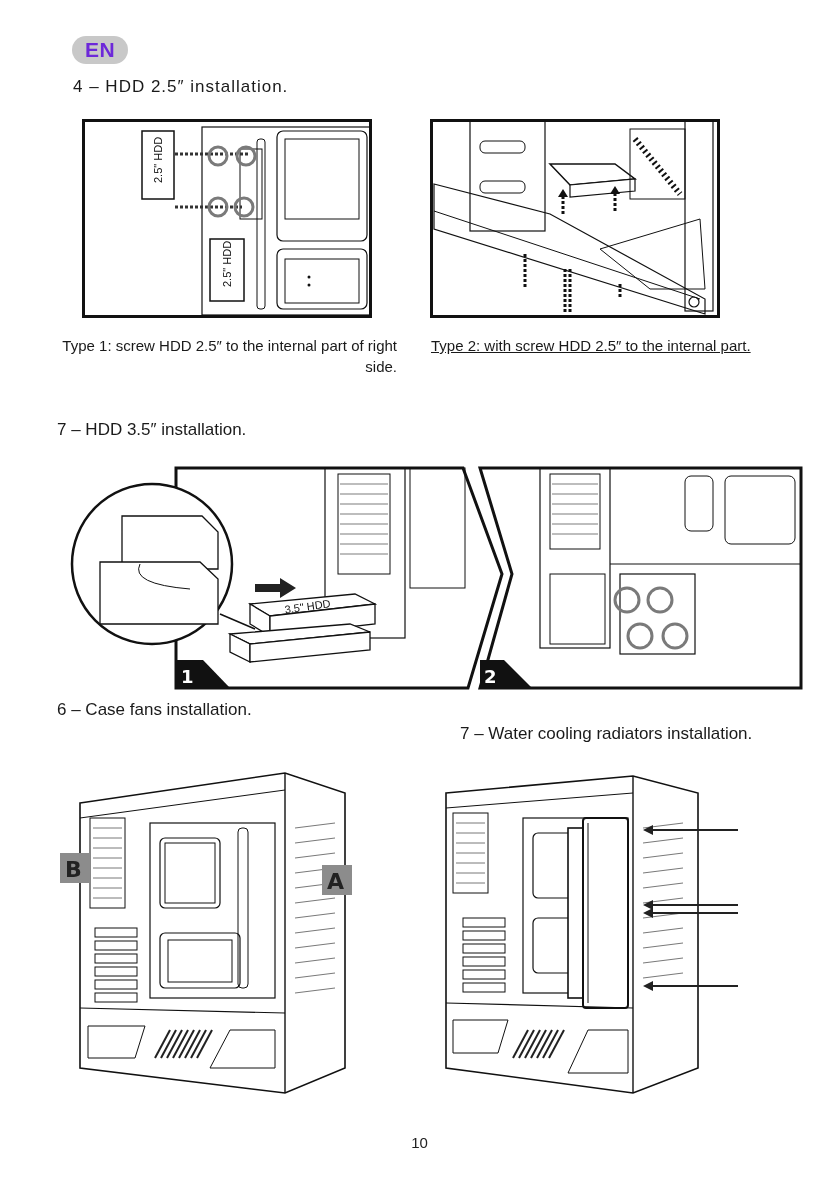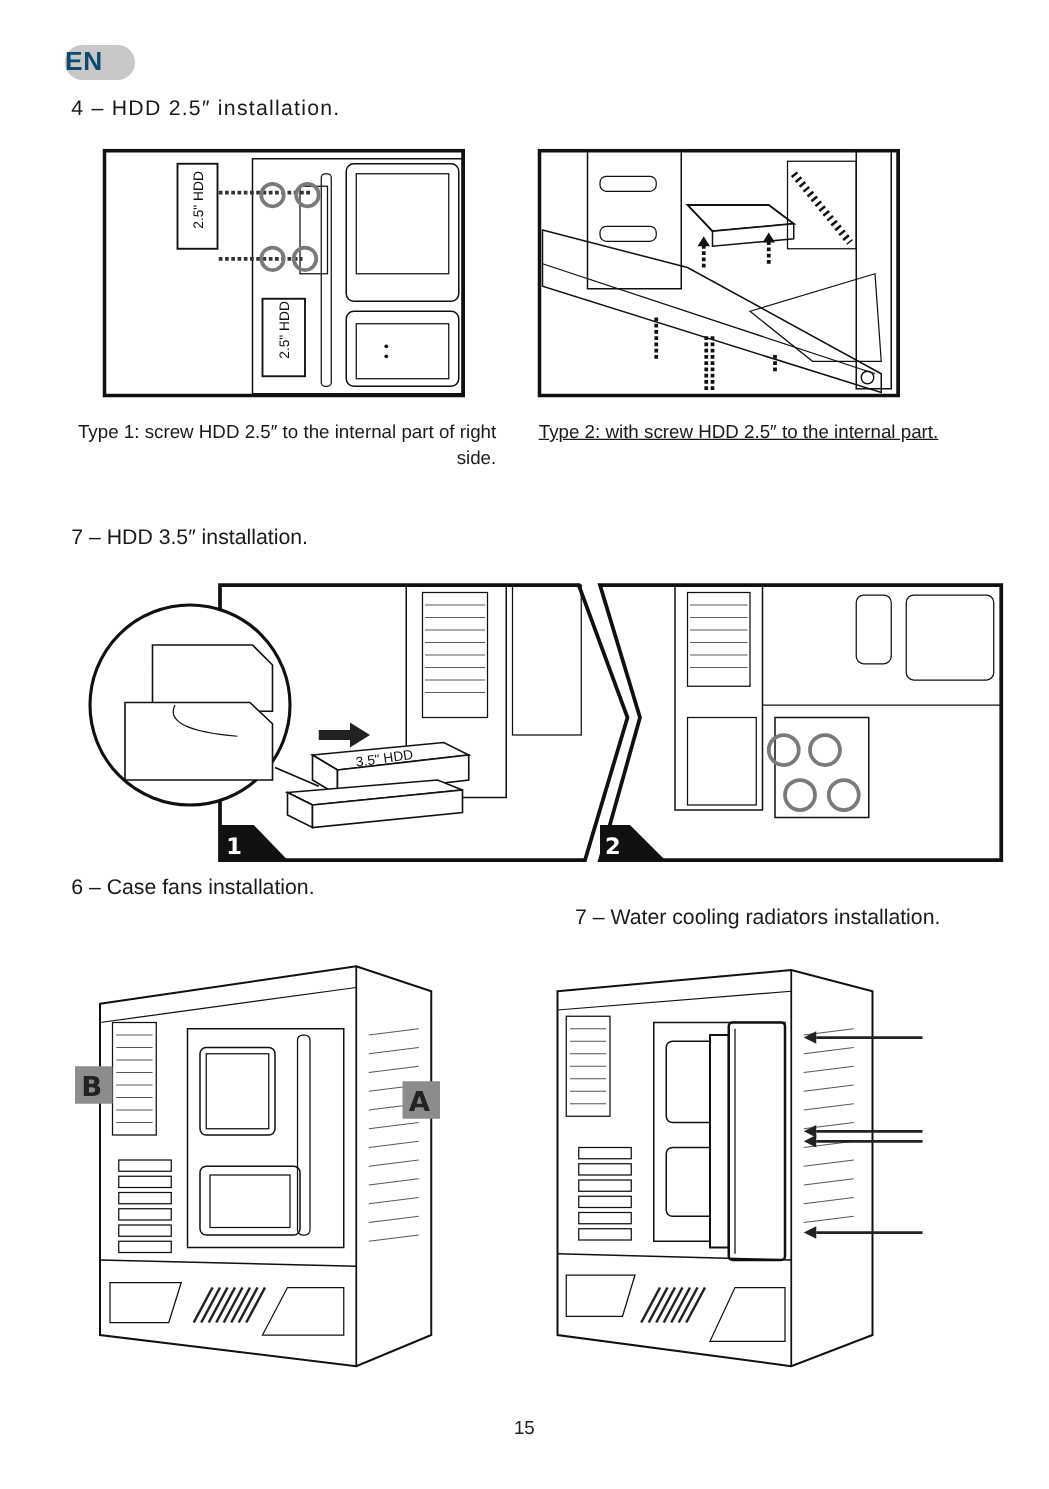--- a/index.html
+++ b/index.html
@@ -2,26 +2,26 @@
 <html><head>
 <meta charset="utf-8">
 <style>
   html, body { margin: 0; padding: 0; background: #ffffff; }
   body {
     width: 839px; height: 1191px; position: relative; overflow: hidden;
     font-family: "Liberation Sans", "DejaVu Sans", sans-serif; color: #1a1a1a;
   }
   .abs { position: absolute; }
   .lang-badge {
-    left: 52px; top: 36px; width: 56px; height: 28px; border-radius: 14px;
-    background: #c8c8c8; color: #0c4a6e; font-weight: bold; font-size: 21px;
-    text-align: left; line-height: 28px; letter-spacing: 0.5px;
+    left: 72px; top: 36px; width: 56px; height: 28px; border-radius: 14px;
+    background: #c8c8c8; color: #6d28d9; font-weight: bold; font-size: 21px;
+    text-align: center; line-height: 28px; letter-spacing: 0.5px;
   }
   .heading { font-size: 17px; color: #1a1a1a; white-space: nowrap; }
-  .heading.spaced { letter-spacing: 1px; }
+  .heading.spaced { letter-spacing: 1px; margin-left: 16px; }
   .caption { font-size: 15px; line-height: 21px; color: #1a1a1a; width: 340px; }
   .figure { background: #fff; }
   .figure svg { display: block; width: 100%; height: 100%; }
   .page-num { left: 0; width: 839px; top: 1134px; text-align: center; font-size: 15px; color: #222; }
   .step-num { font-family: "DejaVu Sans", sans-serif; font-weight: bold; fill: #ffffff; font-size: 18px; }
   .label-badge { font-family: "DejaVu Sans", sans-serif; font-weight: bold; font-size: 22px; fill: #222; }
   .hdd-text { font-family: "Liberation Sans", sans-serif; font-size: 11px; fill: #111; }
 </style>
 </head>
 <body>
@@ -304,13 +304,13 @@
       <line x1="87" y1="290" x2="102" y2="262"></line>
         <line x1="93" y1="290" x2="108" y2="262"></line>
       <line x1="99" y1="290" x2="114" y2="262"></line>
         <line x1="105" y1="290" x2="120" y2="262"></line>
       <line x1="111" y1="290" x2="126" y2="262"></line>
     </g>
     <polygon points="150,262 190,262 190,305 130,305" fill="none" stroke="#111" stroke-width="1"></polygon>
   </svg>
 </div>
 
-<div class="abs page-num">15</div>
+<div class="abs page-num">10</div>
 
 </body></html>

